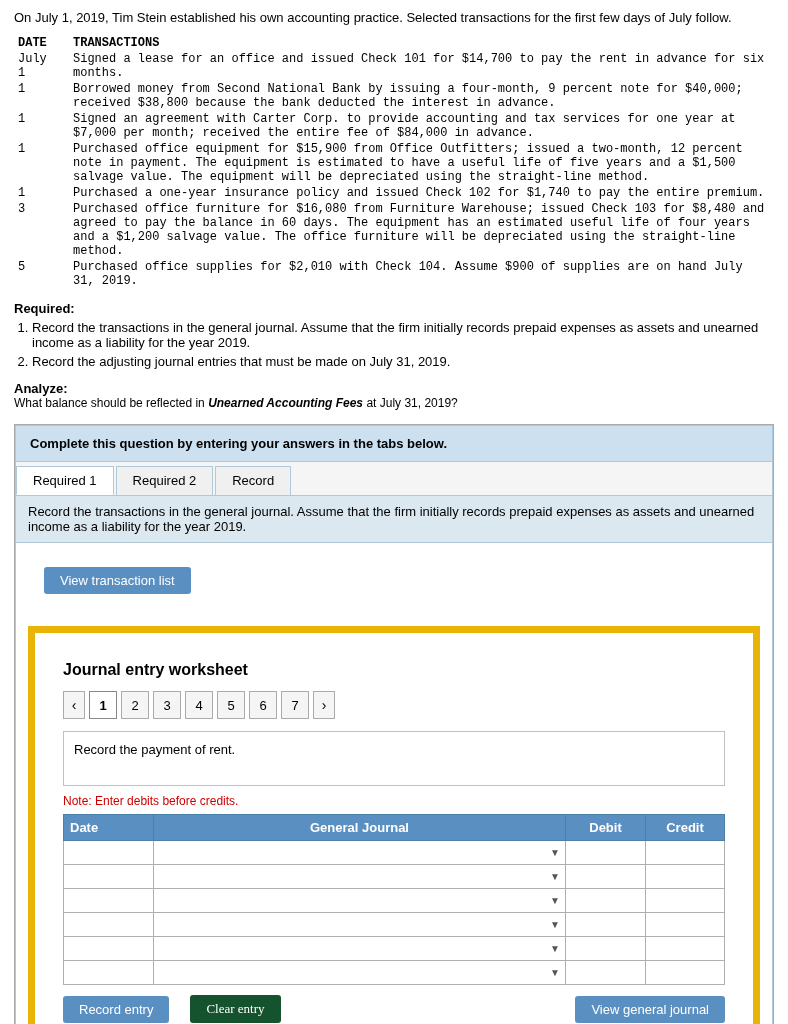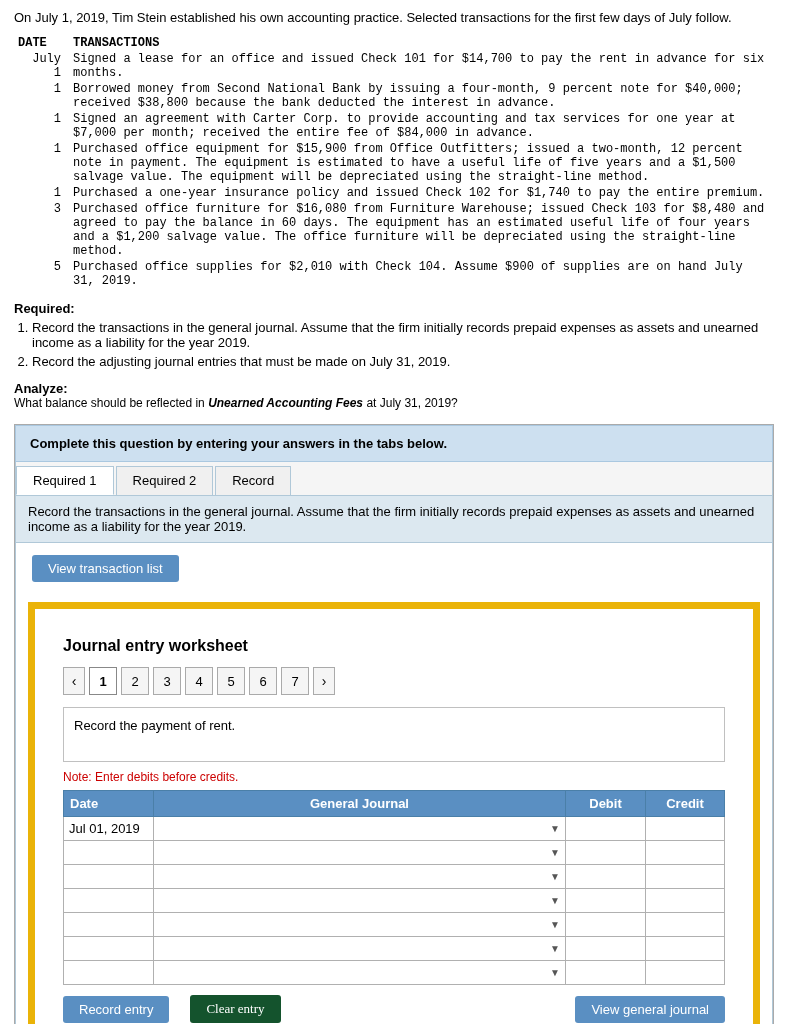--- a/index.html
+++ b/index.html
@@ -25,21 +25,21 @@
     .transactions-table td {
       vertical-align: top;
       padding: 1px 4px;
     }
     .transactions-table .date-col {
       width: 55px;
       font-weight: bold;
     }
     .transactions-table .label-col {
       width: 55px;
-      text-align: right;
+      text-align: left;
       padding-right: 8px;
     }
     .section-header {
       font-weight: bold;
       font-size: 12px;
       font-family: 'Courier New', monospace;
     }
     .required-section {
       margin-bottom: 12px;
     }
@@ -306,21 +306,21 @@
 
 <div class="outer-border">
   <div class="blue-banner">Complete this question by entering your answers in the tabs below.</div>
   <div class="tabs-container">
     <div class="tabs-row">
       <div class="tab active">Required 1</div>
       <div class="tab">Required 2</div>
       <div class="tab">Record</div>
     </div>
     <div class="tab-content-info">Record the transactions in the general journal. Assume that the firm initially records prepaid expenses as assets and unearned income as a liability for the year 2019.</div>
-    <div style="padding: 4px;">
+    <div style="padding: 16px;">
       <button class="view-transaction-btn action-btn">View transaction list</button>
     </div>
 
     <div class="worksheet-box">
       <div class="worksheet-title">Journal entry worksheet</div>
 
       <div class="pagination-row">
         <div class="page-arrow">‹</div>
         <div class="page-btn active">1</div>
         <div class="page-btn">2</div>
@@ -340,37 +340,20 @@
         <thead>
           <tr>
             <th class="date-col-w left">Date</th>
             <th class="gj-col-w">General Journal</th>
             <th class="debit-col-w">Debit</th>
             <th class="credit-col-w">Credit</th>
           </tr>
         </thead>
         <tbody>
 
-          <tr>
-            <td class="date-col-w">
-              <span>Jul 01, 2019</span>
-            </td>
-            <td class="gj-col-w">
-              <div class="dropdown-cell">
-                <input type="text" style="">
-                <span class="dropdown-arrow">▼</span>
-              </div>
-            </td>
-            <td class="debit-col-w">
-              <input type="text" style="">
-            </td>
-            <td class="credit-col-w">
-              <input type="text" style="">
-            </td>
-          </tr>
 
           <tr>
             <td class="date-col-w"></td>
             <td class="gj-col-w">
               <div class="dropdown-cell">
                 <input type="text" style="">
                 <span class="dropdown-arrow">▼</span>
               </div>
             </td>
             <td class="debit-col-w">

